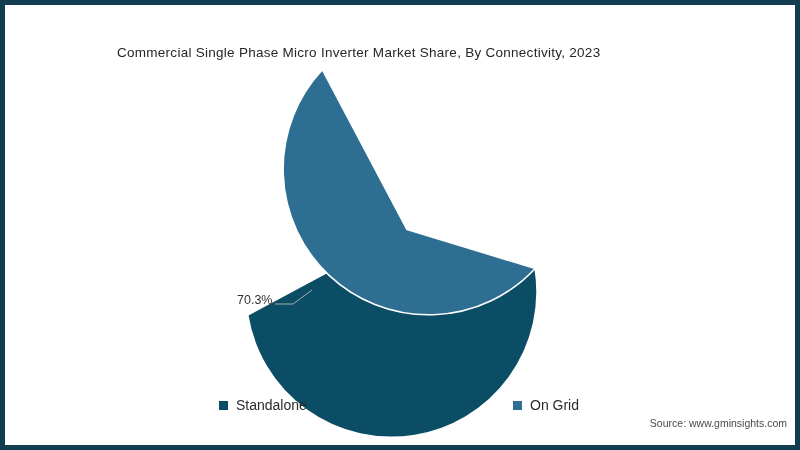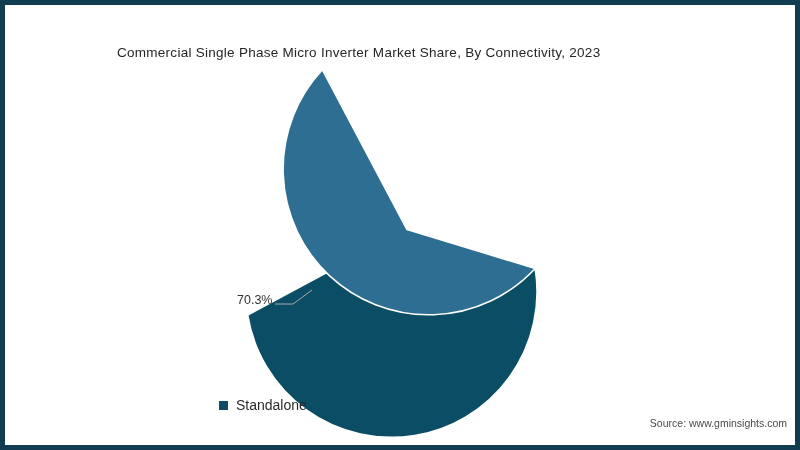--- a/index.html
+++ b/index.html
@@ -112,18 +112,22 @@
       </svg>
     </div>
 
     <div class="pct-label" id="label-703">70.3%</div>
 
     <div id="legend">
       <div class="legend-item i0">
         <span class="legend-swatch" style="background:#0b4d65"></span>
         <span class="legend-label">Standalone</span>
       </div>
+      <div class="legend-item i1">
+        <span class="legend-swatch" style="background:#2d6e92"></span>
+        <span class="legend-label">On Grid</span>
+      </div>
     </div>
 
     <div id="source">Source: www.gminsights.com</div>
 
   </div>
 </div>
 
 </body></html>

